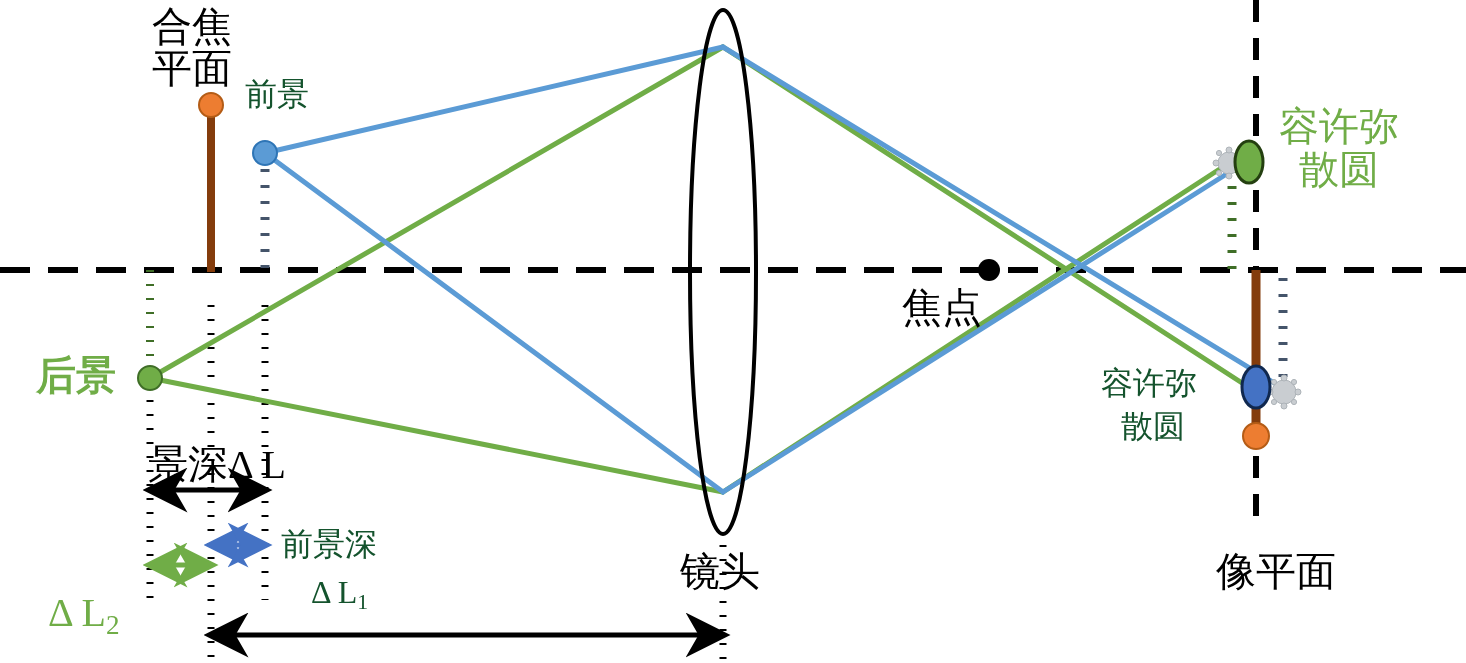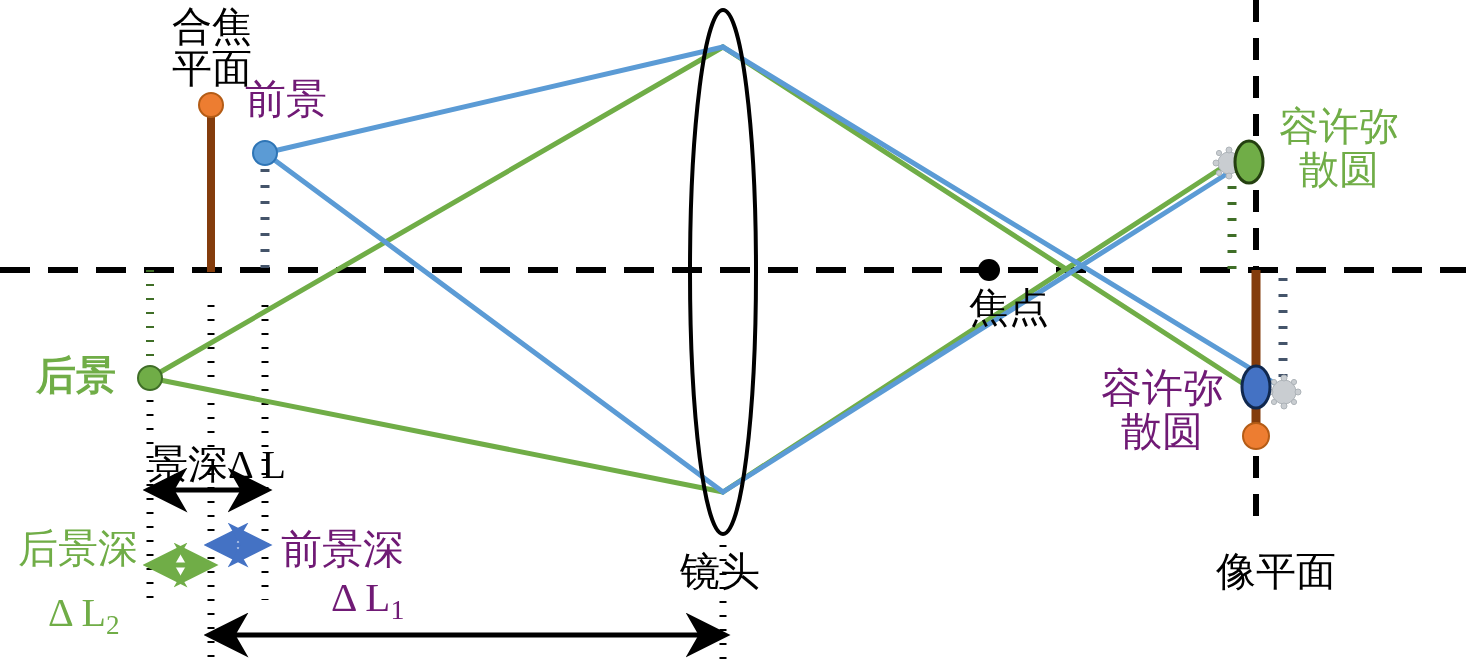--- a/index.html
+++ b/index.html
@@ -22,25 +22,25 @@
     width: 1466px;
     height: 663px;
   }
   .lbl {
     position: absolute;
     white-space: pre;
     line-height: 1.06;
     font-family: "Liberation Serif", "DejaVu Serif", serif;
   }
   .cjk-blk { color: #000000; font-size: 40px; }
-  .cjk-blue { color: #701a75; font-size: 41px; }
+  .cjk-blue { color: #14532d; font-size: 32px; }
   .cjk-green { color: #70AD47; font-size: 40px; }
   .math { }
   .sub { font-size: 0.68em; vertical-align: -0.28em; font-style: normal; }
-  .ctr { text-align: center; }
+  .ctr { }
 </style>
 </head>
 <body>
 
 <div id="stage">
 
   <svg id="diagram" viewBox="0 0 1466 663">
 
     <line x1="0" y1="270" x2="1466" y2="270" stroke="#000000" stroke-width="6" stroke-dasharray="30 18" stroke-linecap="butt"></line>
 
@@ -142,34 +142,33 @@
     <line x1="211" y1="635" x2="723" y2="635" stroke="#000000" stroke-width="5" marker-start="url(#ar-blk-e)" marker-end="url(#ar-blk-s)"></line>
   </svg>
 
   <div class="lbl cjk-blk ctr" style="left:152px; top:6px; width:120px;">合焦
 平面</div>
 
   <div class="lbl cjk-blue" style="left:245px; top:78px;">前景</div>
 
   <div class="lbl cjk-green" style="left:36px; top:355px;font-weight:bold;">后景</div>
 
-  <div class="lbl cjk-blk" style="left:969px; top:287px;text-align:right;">焦点</div>
+  <div class="lbl cjk-blk" style="left:902px; top:287px;text-align:right;">焦点</div>
 
   <div class="lbl cjk-blk" style="left:680px; top:551px;">镜头</div>
 
   <div class="lbl cjk-blk" style="left:1197px; top:551px;margin-left:19px;">像平面</div>
 
   <div class="lbl cjk-green" style="left:1279px; top:106px;">容许弥</div>
   <div class="lbl cjk-green" style="left:1299px; top:149px;">散圆</div>
 
   <div class="lbl cjk-blue" style="left:1101px; top:367px;">容许弥</div>
   <div class="lbl cjk-blue" style="left:1121px; top:410px;">散圆</div>
 
   <div class="lbl cjk-blk" style="left:148px; top:444px;"><span>景深</span><span class="math">Δ L</span></div>
 
-  <div class="lbl cjk-green" style="left:18px; top:528px;">后景深</div>
   <div class="lbl cjk-green" style="left:48px; top:592px;"><span class="math">Δ L</span><span class="sub">2</span></div>
 
   <div class="lbl cjk-blue" style="left:281px; top:528px;text-align:right;">前景深</div>
-  <div class="lbl cjk-blue" style="left:311px; top:576px;margin-left:20px;"><span class="math">Δ L</span><span class="sub">1</span></div>
+  <div class="lbl cjk-blue" style="left:311px; top:576px;"><span class="math">Δ L</span><span class="sub">1</span></div>
 
 
 </div>
 
 </body></html>

